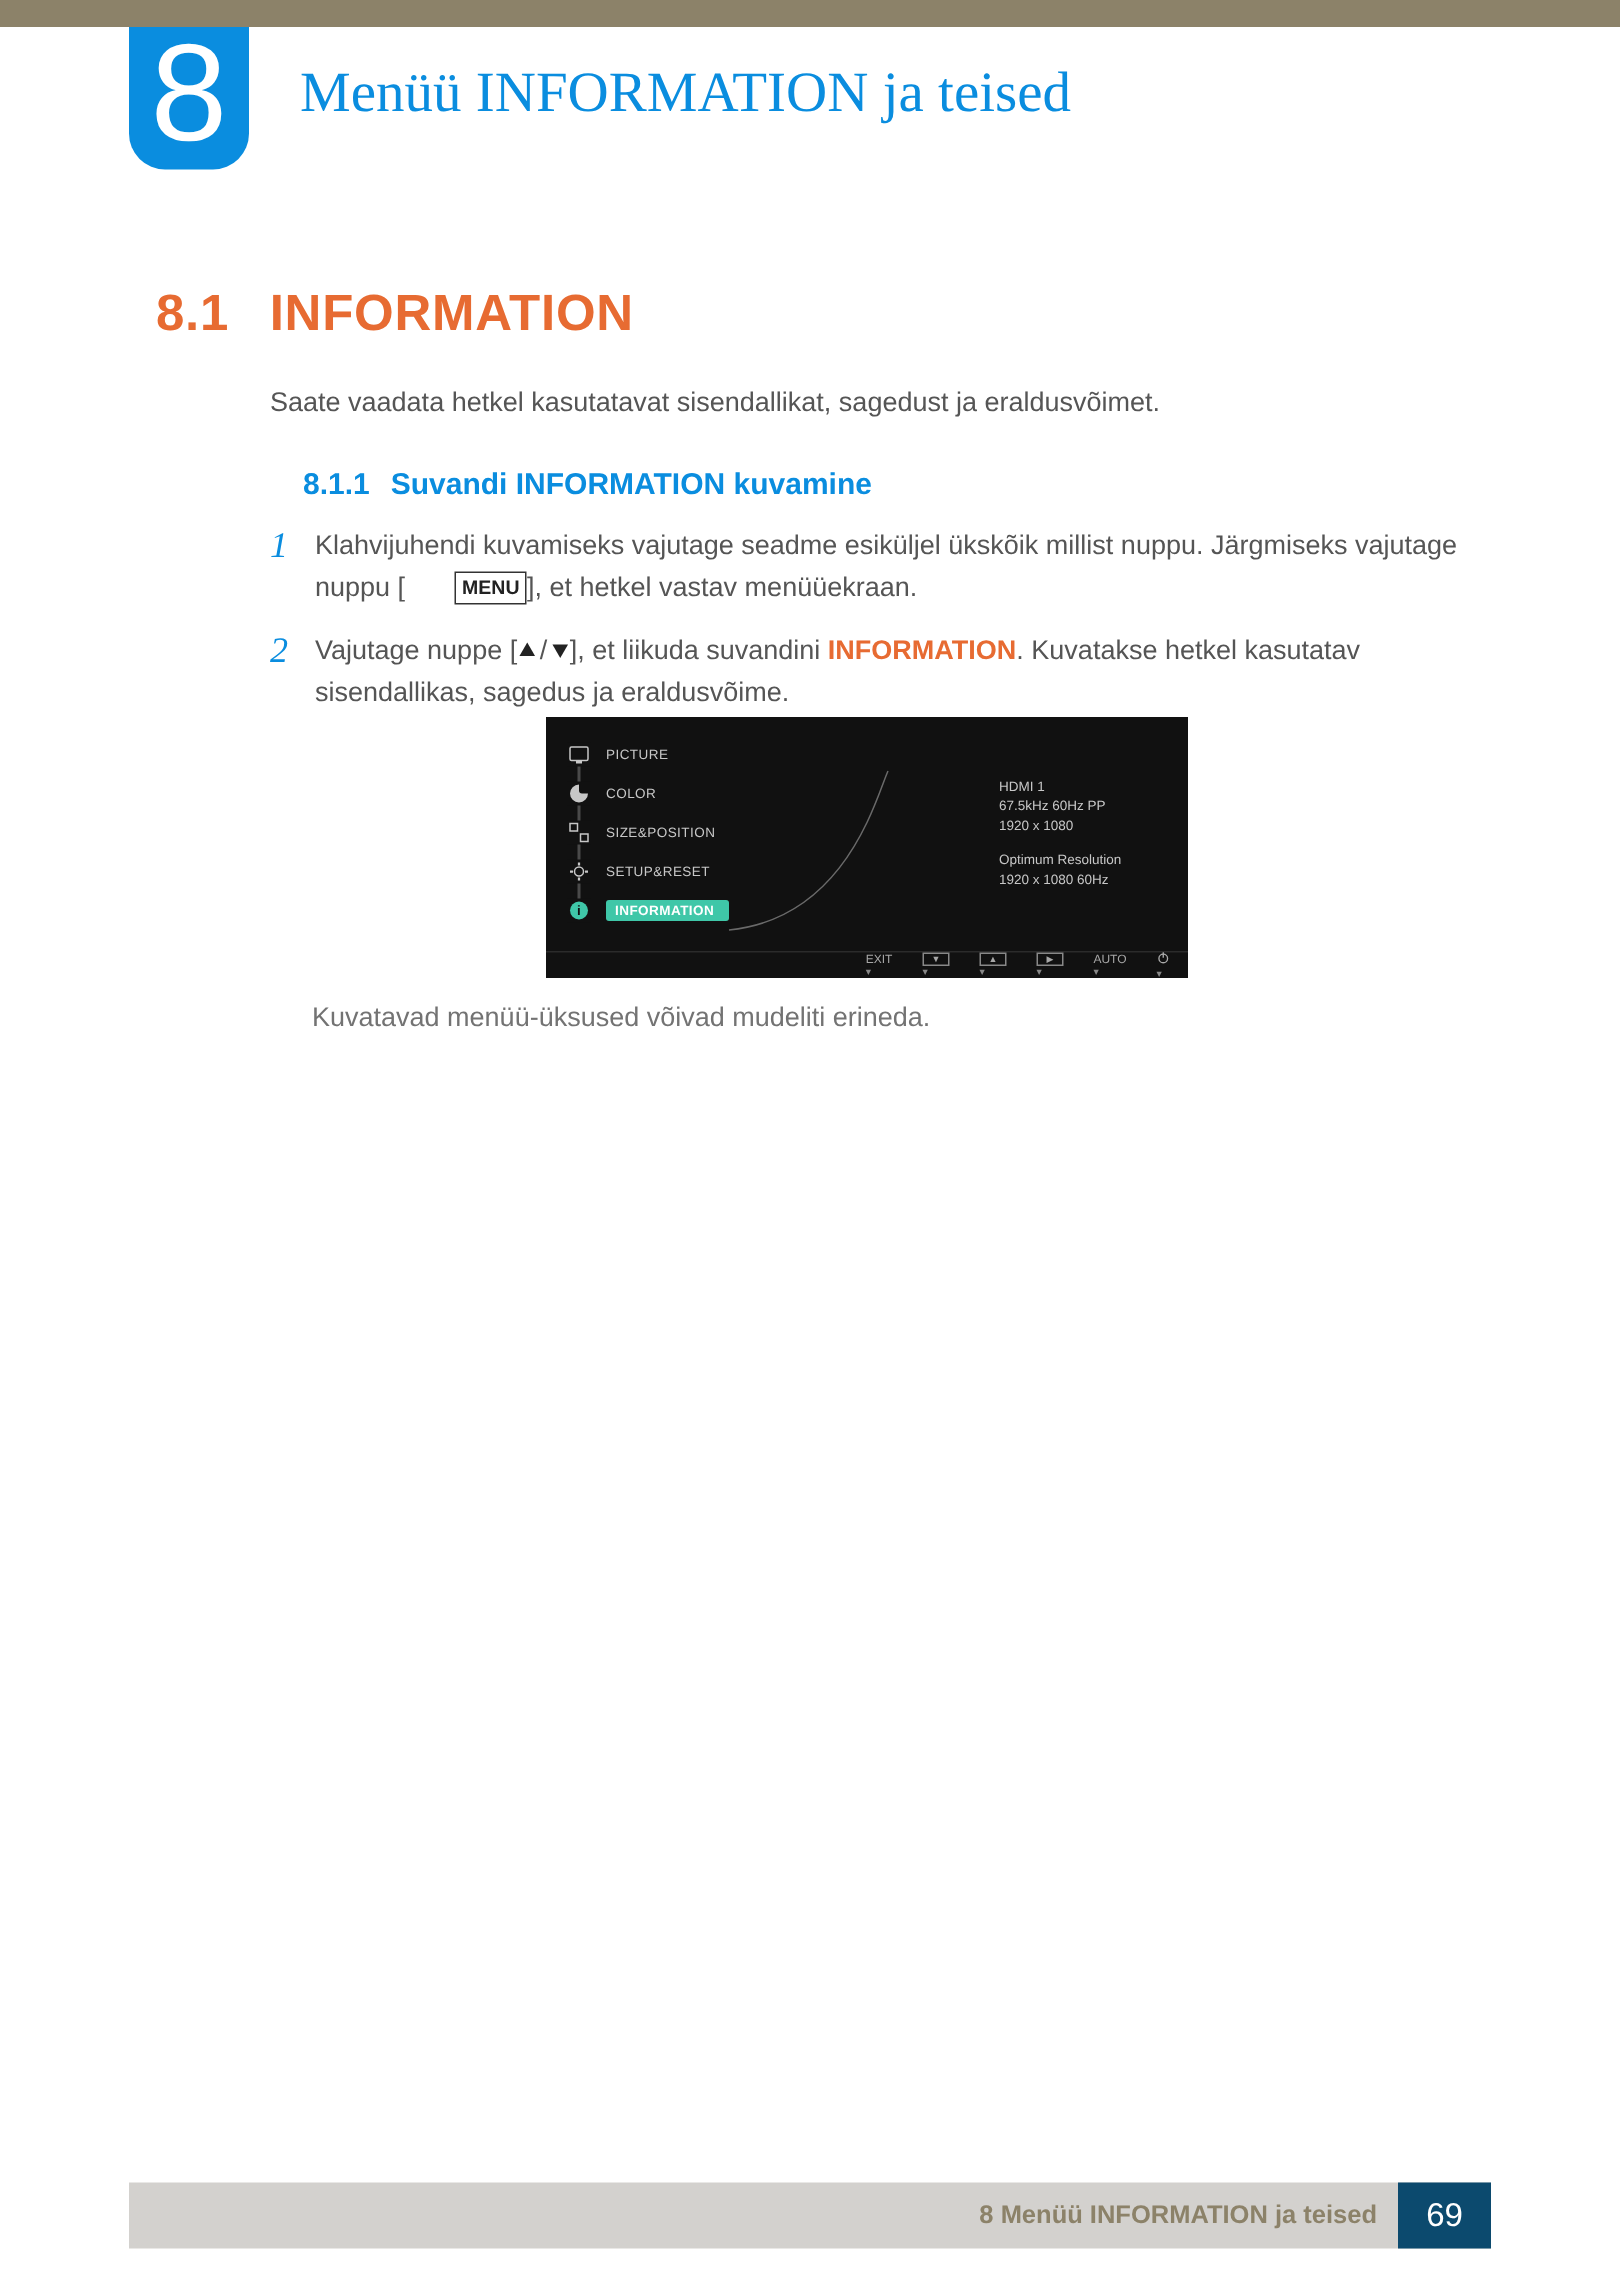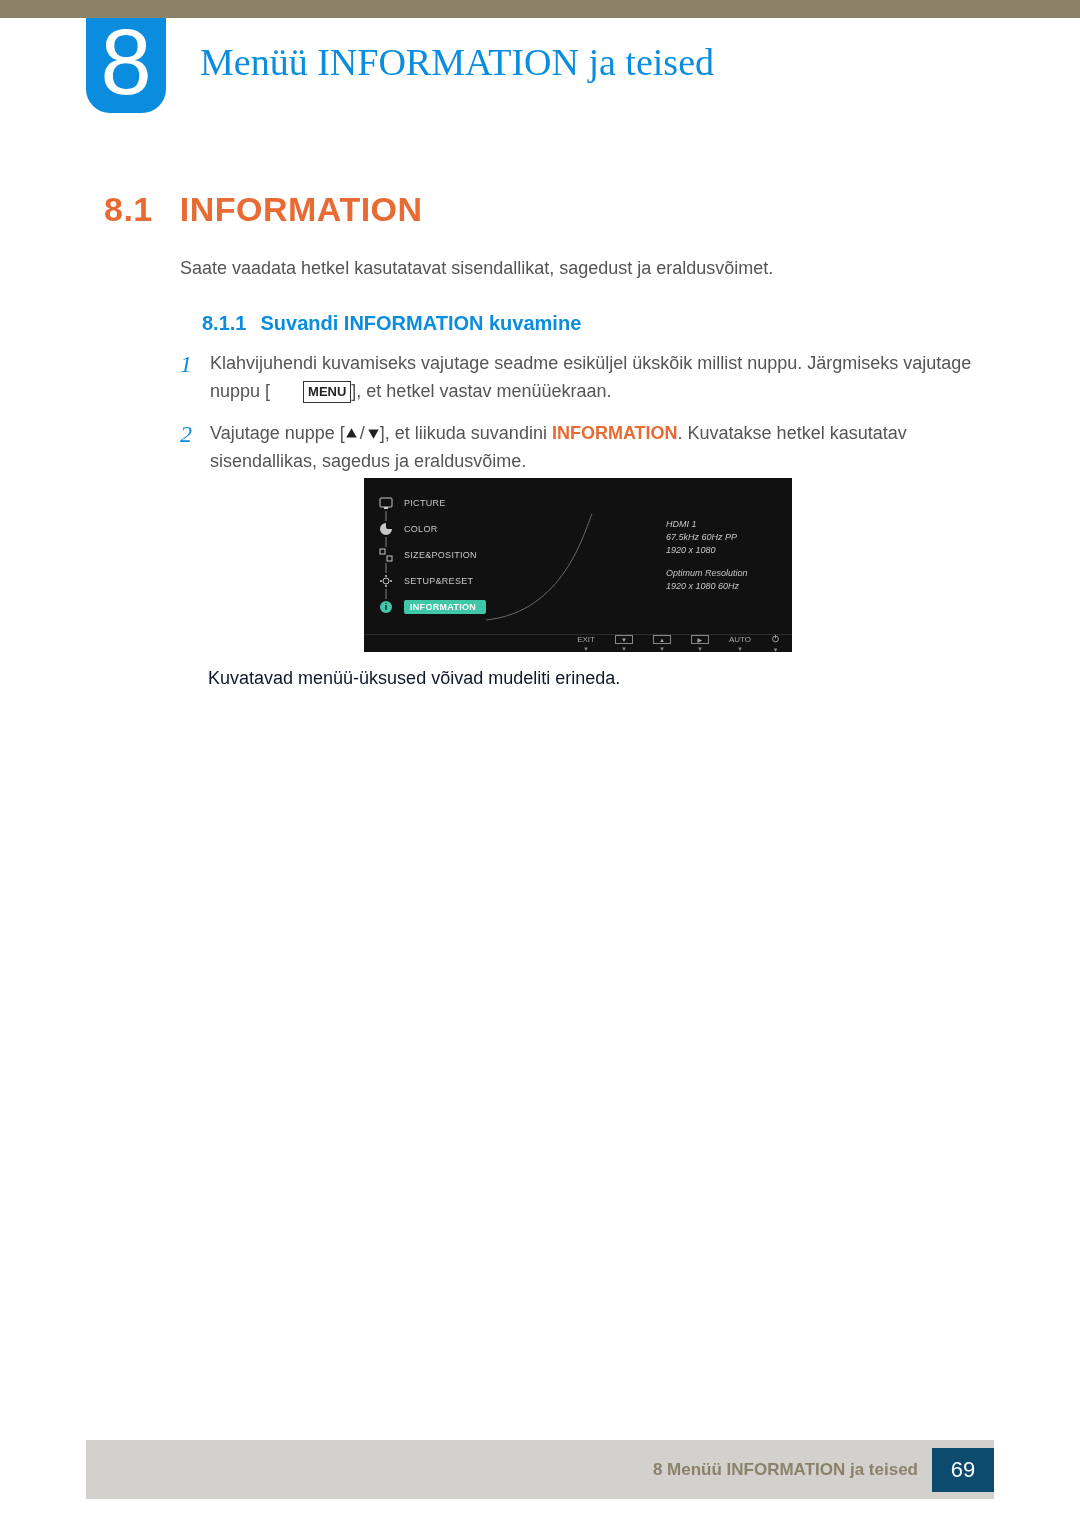--- a/index.html
+++ b/index.html
@@ -188,39 +188,39 @@
     height: 130px;
   }
   .osd-right {
     position: absolute;
     right: 16px;
     top: 40px;
     width: 110px;
     font-size: 9px;
     line-height: 1.45;
   }
-  .osd-right div { white-space: nowrap; font-style: italic; }
+  .osd-right div { white-space: nowrap; }
   .osd-right .gap { height: 10px; }
   .osd-bottom {
     position: absolute;
     left: 0; right: 0; bottom: 0;
     height: 18px;
     border-top: 1px solid #2b2b2b;
     display: flex;
     align-items: center;
     justify-content: flex-end;
     padding-right: 12px;
     gap: 20px;
     font-size: 8px;
     color: #a7a7a7;
   }
   .osd-btn {
     display: flex;
     flex-direction: column;
-    align-items: center;
+    align-items: flex-start;
     gap: 0;
     line-height: 1;
   }
   .osd-btn-box {
     border: 1px solid #888;
     width: 18px;
     height: 9px;
     display: flex;
     align-items: center;
     justify-content: center;
@@ -230,29 +230,29 @@
     font-size: 7px;
     color: #888;
     margin-top: 1px;
   }
 
   .caption-text {
     position: absolute;
     left: 208px;
     top: 668px;
     font-size: 18px;
-    color: #0f172a;
+    color: #737373;
   }
 
   .footer-bar {
     position: absolute;
     left: 86px;
     right: 86px;
     bottom: 28px;
-    height: 59px;
+    height: 44px;
     background: #d3d1ce;
     display: flex;
     align-items: center;
     justify-content: flex-end;
   }
   .footer-text {
     font-size: 17px;
     color: #8c8269;
     font-weight: 700;
     margin-right: 14px;

